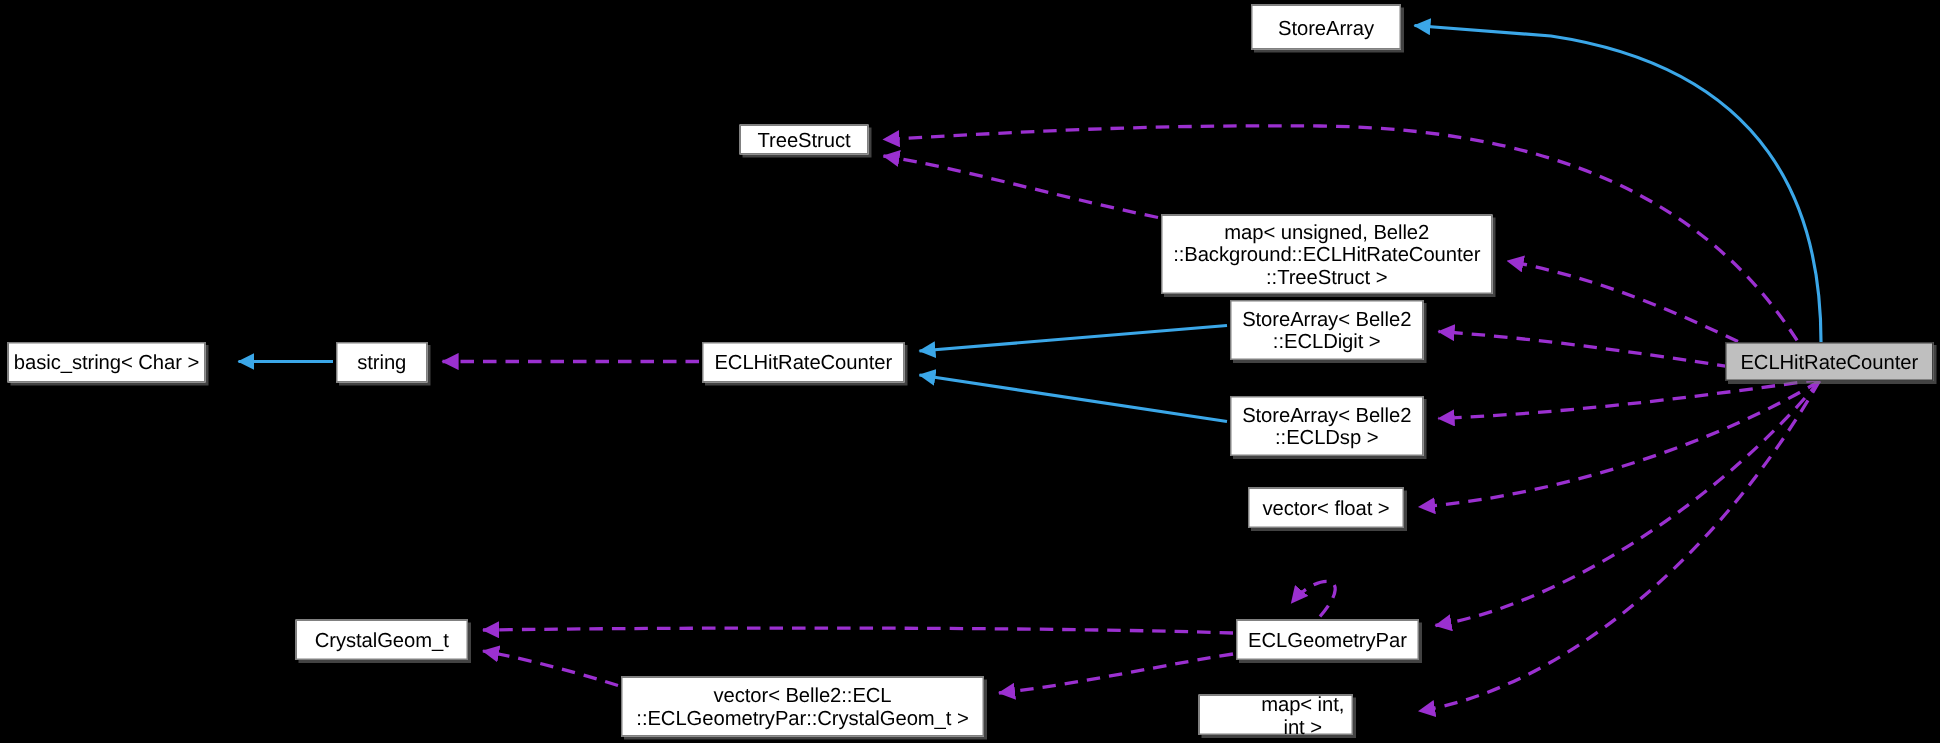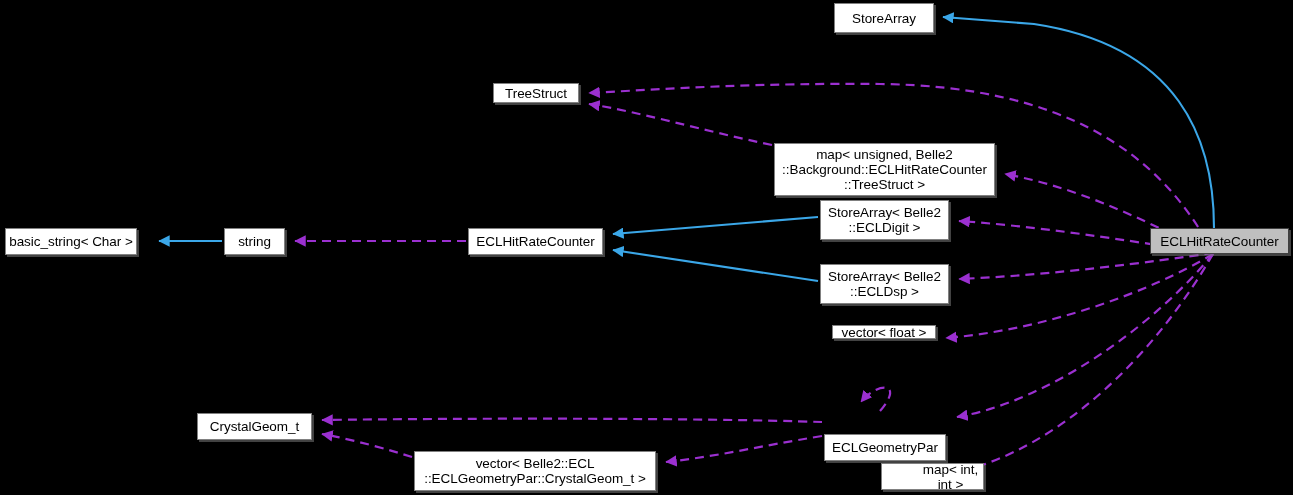--- a/index.html
+++ b/index.html
@@ -102,22 +102,22 @@
       <div class="node" style="left: 774px; top: 121px; width: 221px; height: 53px; margin-top: 22px;"><span>map&lt; unsigned, Belle2
 ::Background::ECLHitRateCounter
 ::TreeStruct &gt;</span></div>
       <div class="node" style="left: 5px; top: 228px; width: 132px; height: 27px;"><span>basic_string&lt; Char &gt;</span></div>
       <div class="node" style="left: 224px; top: 228px; width: 61px; height: 27px;"><span>string</span></div>
       <div class="node" style="left: 468px; top: 228px; width: 135px; height: 27px;"><span>ECLHitRateCounter</span></div>
       <div class="node" style="left: 820px; top: 200px; width: 129px; height: 40px;"><span>StoreArray&lt; Belle2
 ::ECLDigit &gt;</span></div>
       <div class="node" style="left: 820px; top: 264px; width: 129px; height: 40px;"><span>StoreArray&lt; Belle2
 ::ECLDsp &gt;</span></div>
-      <div class="node" style="left: 832px; top: 325px; width: 104px; height: 14px;"><span>vector&lt; float &gt;</span></div>
+      <div class="node" style="left: 832px; top: 325px; width: 104px; height: 27px;"><span>vector&lt; float &gt;</span></div>
       <div class="node" style="left: 197px; top: 413px; width: 115px; height: 27px; text-align: right;"><span>CrystalGeom_t</span></div>
-      <div class="node" style="left: 824px; top: 413px; width: 122px; height: 27px; margin-top: 21px;"><span>ECLGeometryPar</span></div>
+      <div class="node" style="left: 824px; top: 413px; width: 122px; height: 27px;"><span>ECLGeometryPar</span></div>
       <div class="node" style="left: 414px; top: 451px; width: 242px; height: 40px;"><span>vector&lt; Belle2::ECL
 ::ECLGeometryPar::CrystalGeom_t &gt;</span></div>
-      <div class="node" style="left: 881px; top: 463px; width: 103px; height: 27px; padding-left: 36px;"><span>map&lt; int, int &gt;</span></div>
+      <div class="node" style="left: 799px; top: 463px; width: 103px; height: 27px; padding-left: 36px;"><span>map&lt; int, int &gt;</span></div>
       <div class="node focus" style="left: 1150px; top: 228px; width: 139px; height: 26px;"><span>ECLHitRateCounter</span></div>
     </div>
 
 </div>
 
 </body></html>

